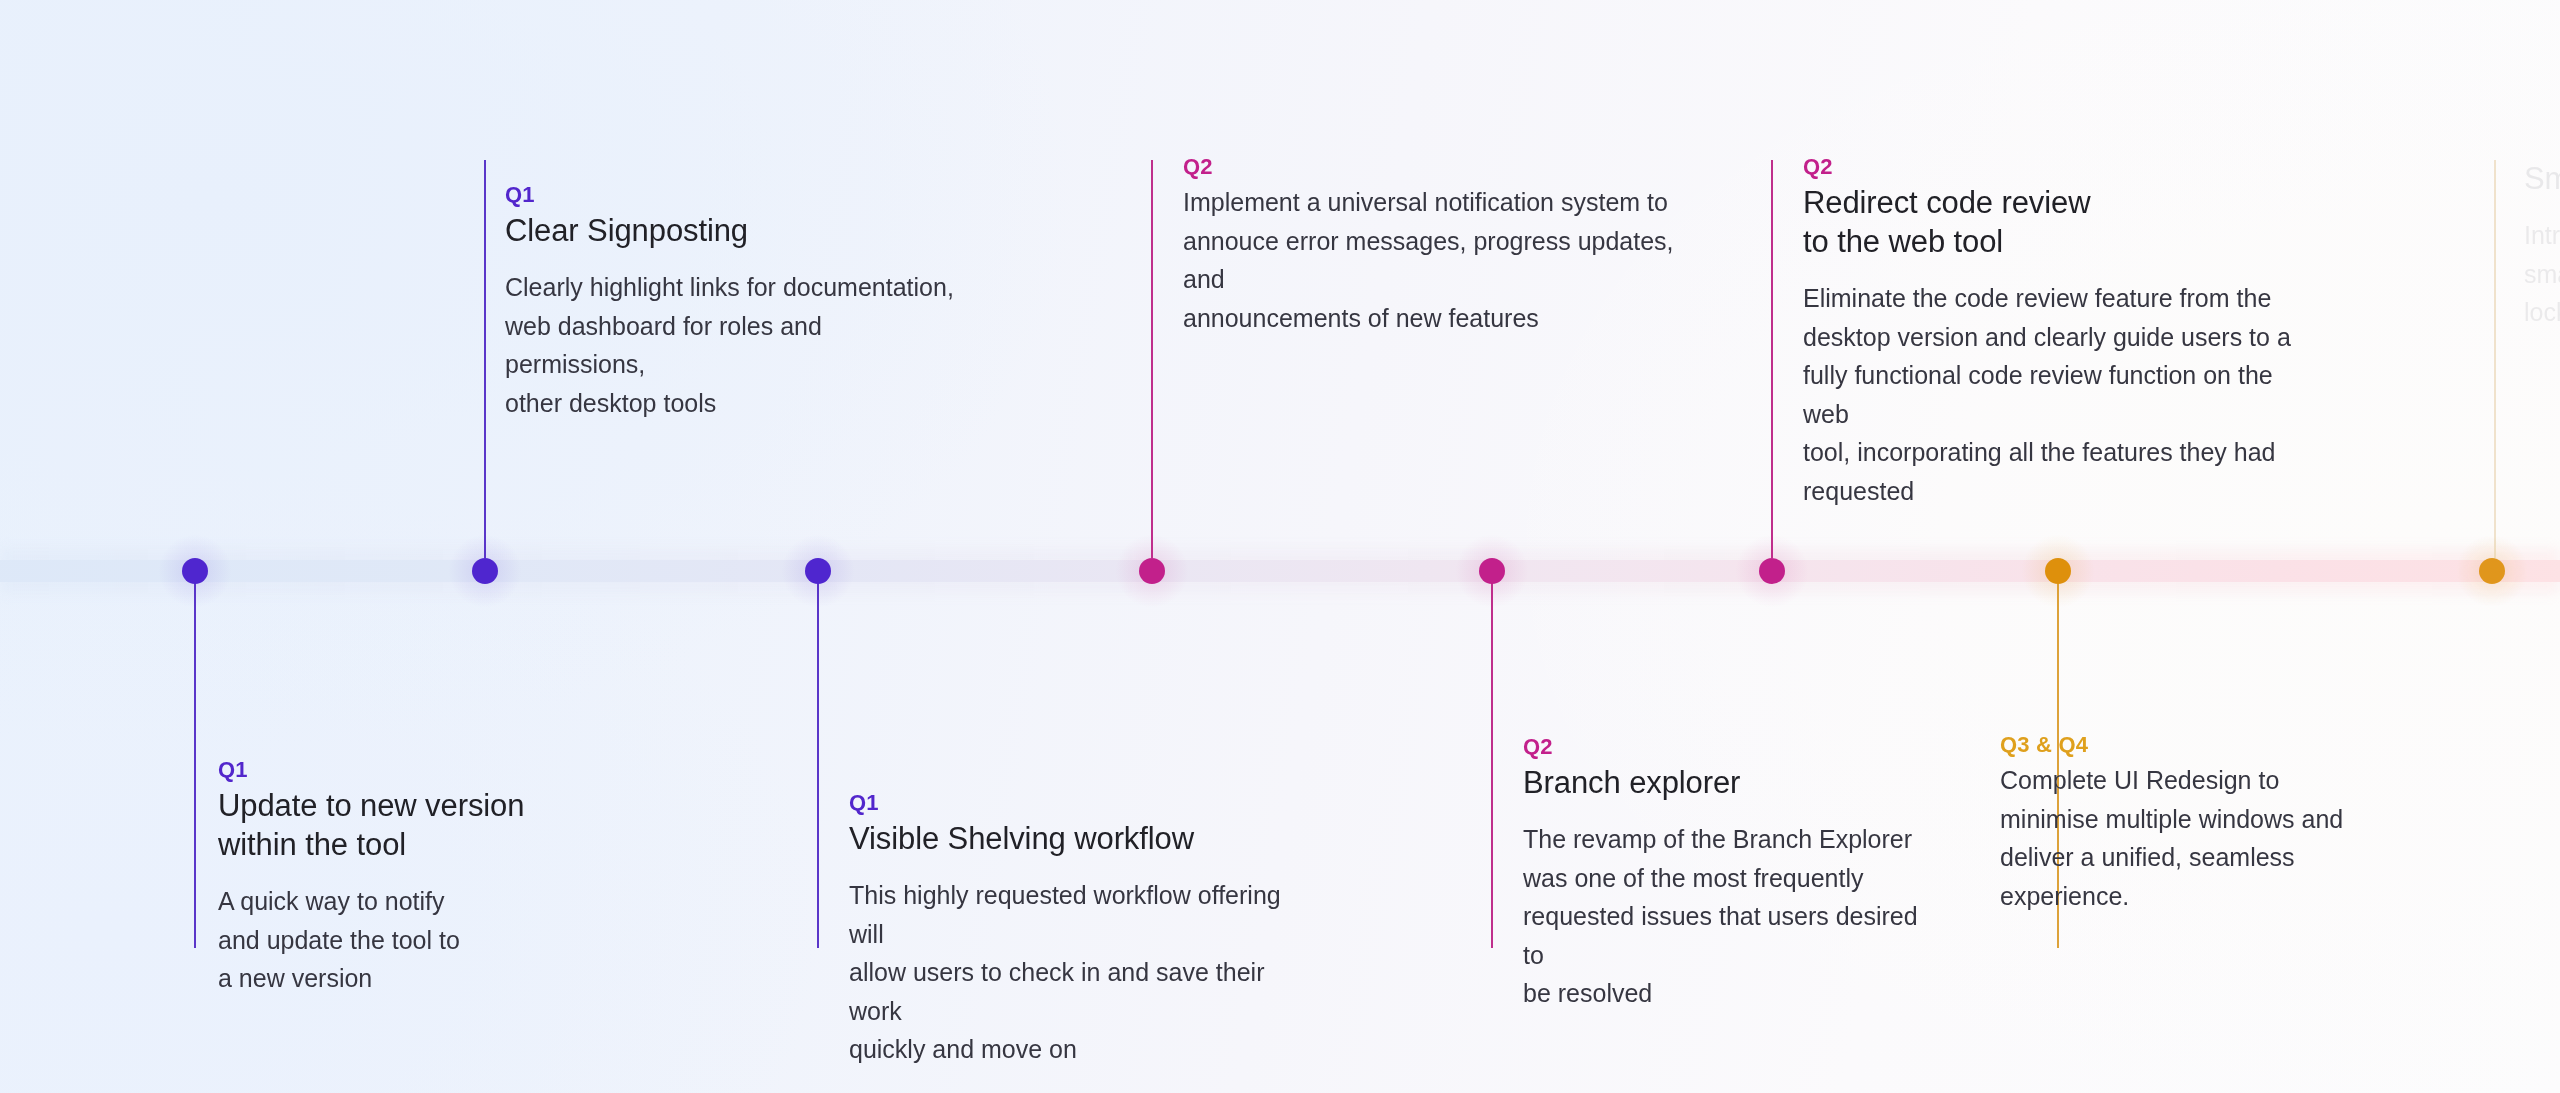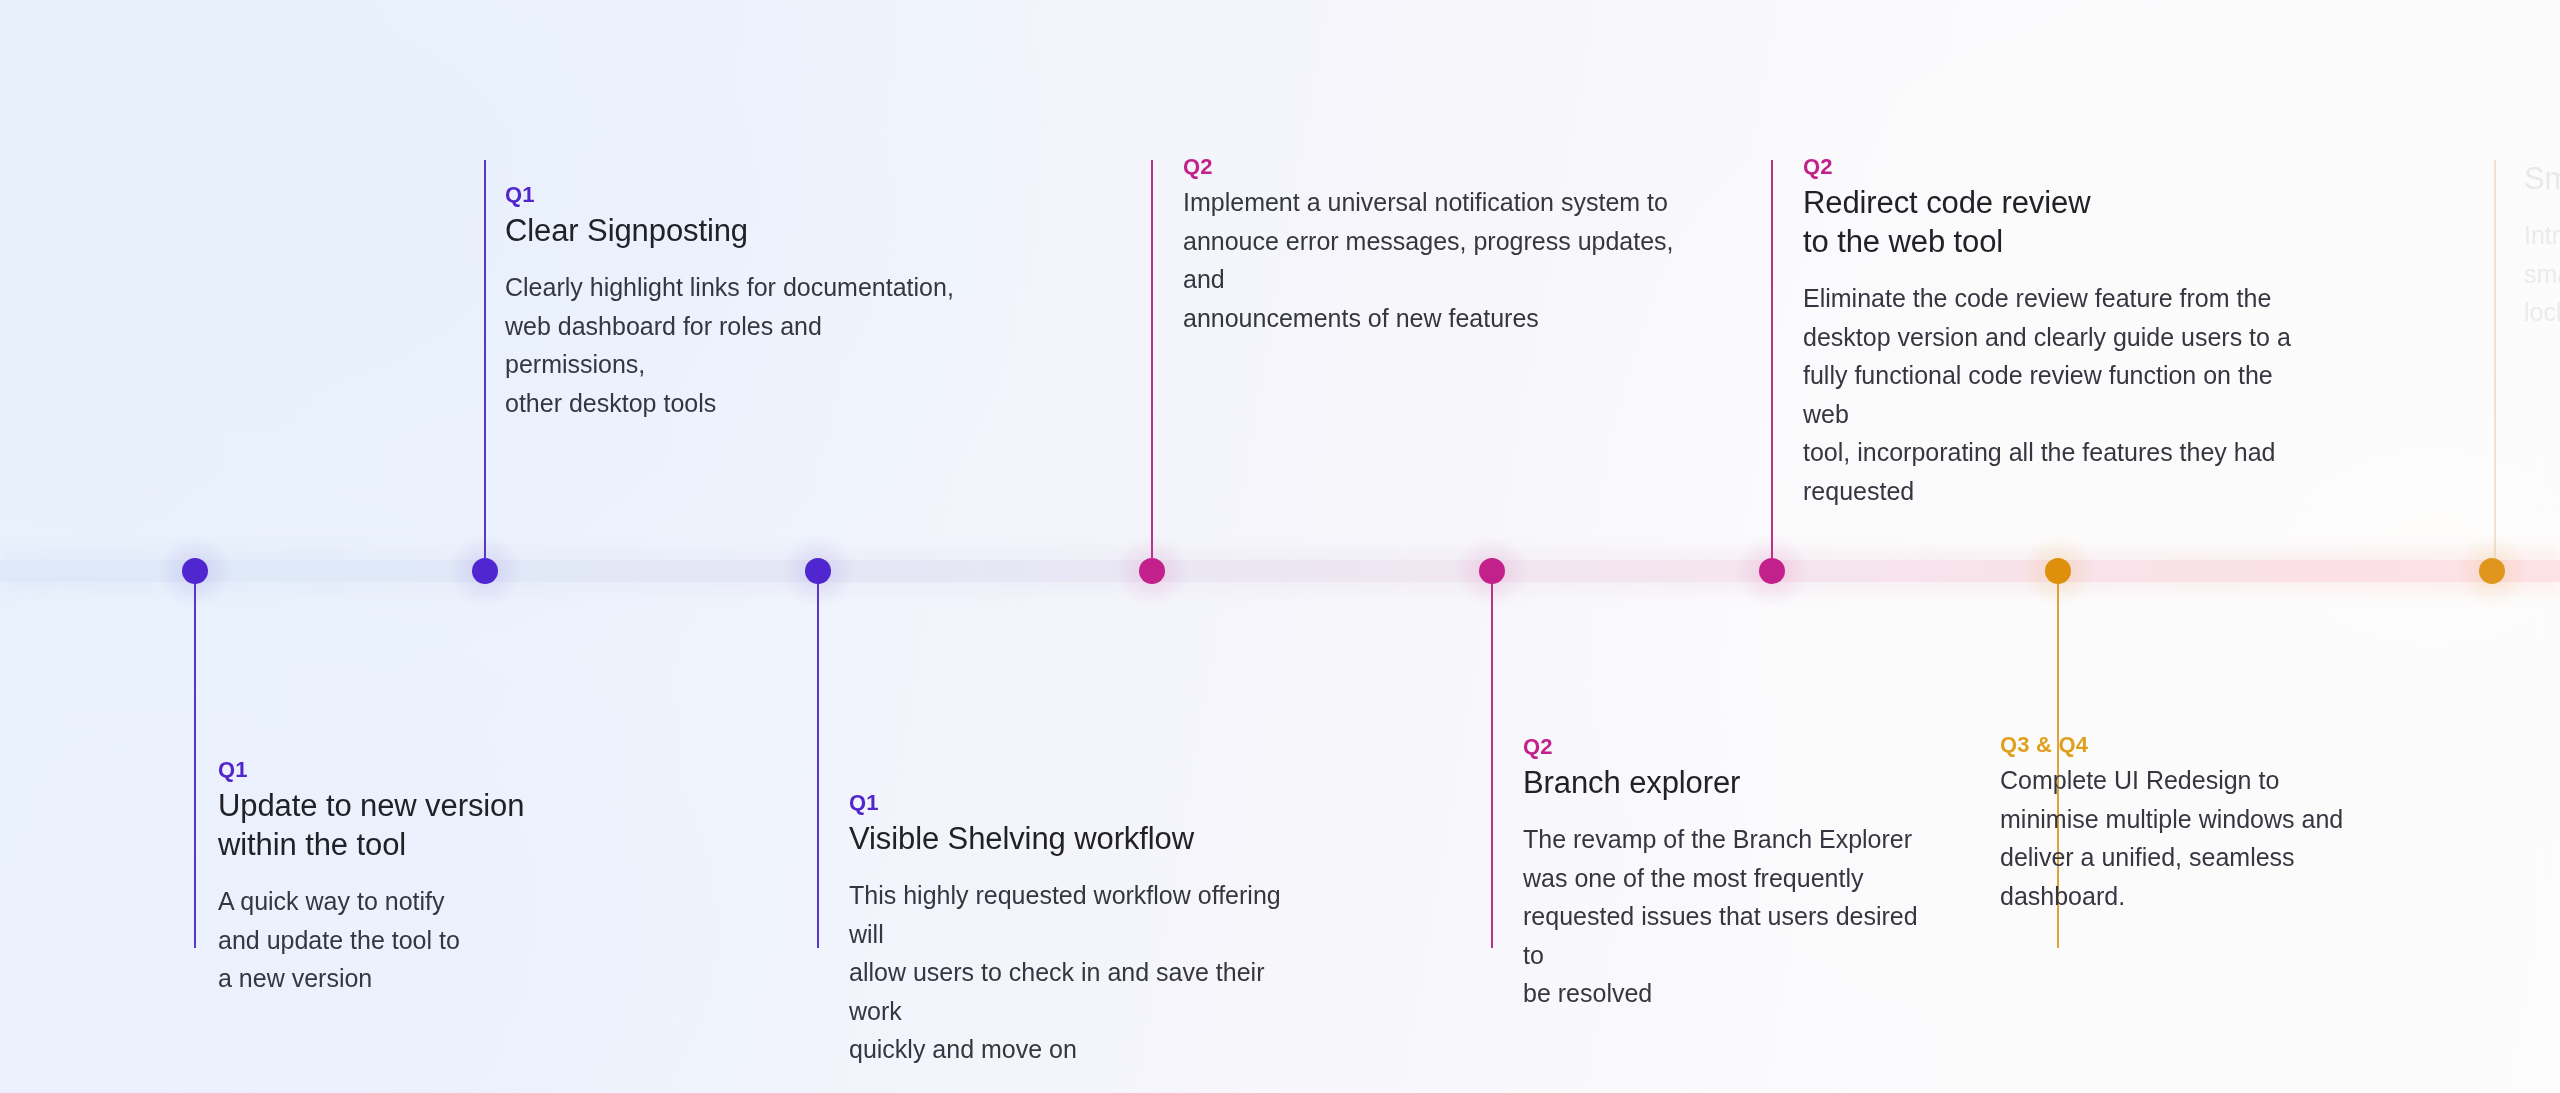--- a/index.html
+++ b/index.html
@@ -203,21 +203,21 @@
 requested issues that users desired to
 be resolved</div>
   </div>
 
   <div class="stem amber" style="left:2058px; top:578px; height:370px;"></div>
   <div class="card" style="left:2000px; top:733px; width:400px;">
     <div class="quarter amber">Q3 &amp; Q4</div>
     <div class="card-body">Complete UI Redesign to
 minimise multiple windows and
 deliver a unified, seamless
-dashboard.</div>
+experience.</div>
   </div>
 
   <div class="node purple" style="left:195px;"></div>
   <div class="node purple" style="left:485px;"></div>
   <div class="node purple" style="left:818px;"></div>
   <div class="node magenta" style="left:1152px;"></div>
   <div class="node magenta" style="left:1492px;"></div>
   <div class="node magenta" style="left:1772px;"></div>
   <div class="node amber" style="left:2058px;"></div>
   <div class="node amber faded" style="left:2492px;"></div>

